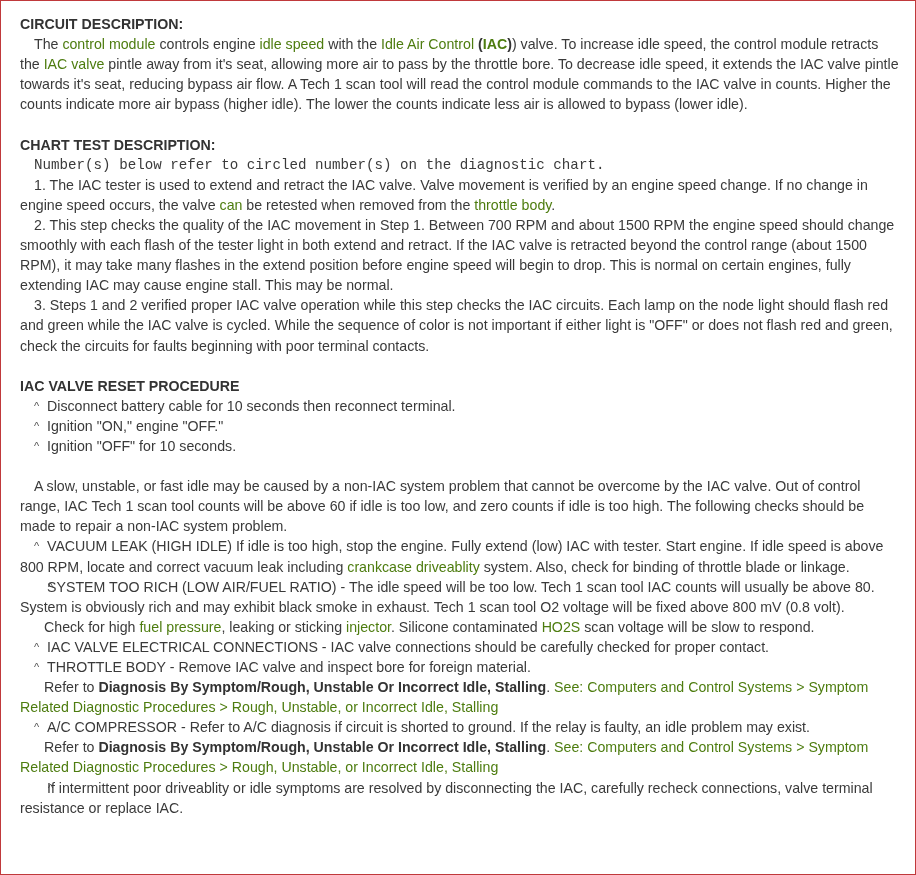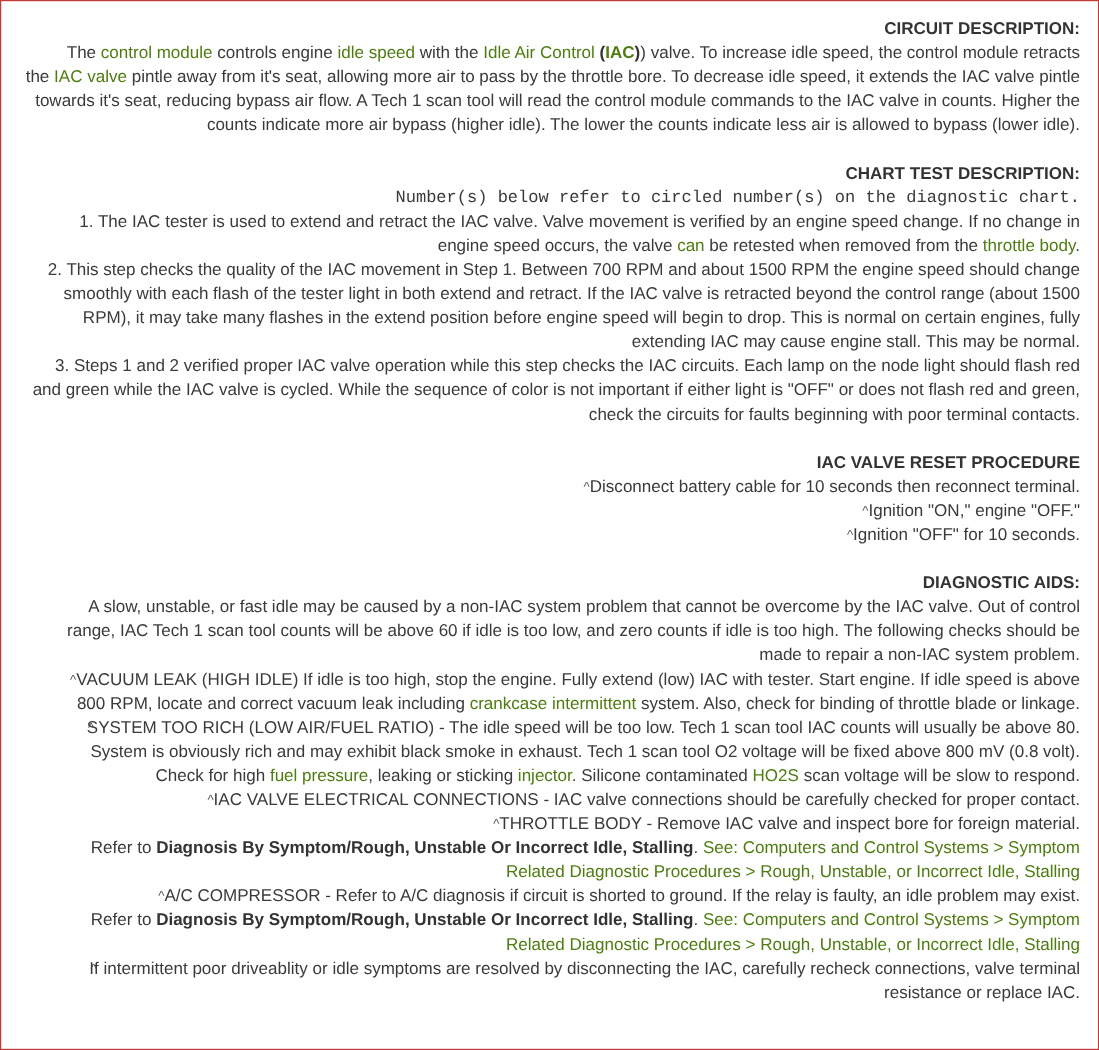--- a/index.html
+++ b/index.html
@@ -6,21 +6,21 @@
   body { width: 916px; height: 875px; overflow: hidden; }
   .frame {
     position: absolute; left: 0; top: 0;
     width: 914px; height: 873px;
     border: 1px solid #c0393b;
     background: #fff;
   }
   .content {
     position: absolute; left: 19px; top: 13px; width: 880px;
     font-family: "Liberation Sans", sans-serif;
-    font-size: 14.2px; line-height: 20.1px; color: #3a3a3a; text-align: right;
+    font-size: 14.2px; line-height: 20.1px; color: #3a3a3a;
   }
   .heading { font-weight: bold; color: #333; }
   .gap { height: 20.1px; }
   .p { margin: 0; }
   .ind { padding-left: 14px; }
   .ind2 { padding-left: 24px; }
   .bul { padding-left: 14px; }
   .caret { display: inline-block; width: 13px; font-size: 11px; color: #555; vertical-align: 1px; }
   a, .lnk { color: #4d7c0f; text-decoration: none; cursor: pointer; }
   b { color: #333; }
@@ -44,24 +44,23 @@
 
     <div class="gap"></div>
 
     <div class="heading">IAC VALVE RESET PROCEDURE</div>
     <p class="p bul"><span class="caret">^</span><span>Disconnect battery cable for 10 seconds then reconnect terminal.</span></p>
     <p class="p bul"><span class="caret">^</span><span>Ignition "ON," engine "OFF."</span></p>
     <p class="p bul"><span class="caret">^</span><span>Ignition "OFF" for 10 seconds.</span></p>
 
     <div class="gap"></div>
 
-    <div class="heading">DIAGNOSTIC AIDS:</div>
     <p class="p" style="text-indent:14px;">A slow, unstable, or fast idle may be caused by a non-IAC system problem that cannot be overcome by the IAC valve. Out of control range, IAC Tech 1 scan tool counts will be above 60 if idle is too low, and zero counts if idle is too high. The following checks should be made to repair a non-IAC system problem.</p>
 
-    <p class="p" style="text-indent:14px;"><span class="caret" style="text-indent:0;">^</span><span>VACUUM LEAK (HIGH IDLE) If idle is too high, stop the engine. Fully extend (low) IAC with tester. Start engine. If idle speed is above 800 RPM, locate and correct vacuum leak including </span><a>crankcase intermittent</a><span> system. Also, check for binding of throttle blade or linkage.</span></p>
+    <p class="p" style="text-indent:14px;"><span class="caret" style="text-indent:0;">^</span><span>VACUUM LEAK (HIGH IDLE) If idle is too high, stop the engine. Fully extend (low) IAC with tester. Start engine. If idle speed is above 800 RPM, locate and correct vacuum leak including </span><a>crankcase driveablity</a><span> system. Also, check for binding of throttle blade or linkage.</span></p>
 
     <p class="p" style="text-indent:14px;"><span class="caret">^</span><span>SYSTEM TOO RICH (LOW AIR/FUEL RATIO) - The idle speed will be too low. Tech 1 scan tool IAC counts will usually be above 80. System is obviously rich and may exhibit black smoke in exhaust. Tech 1 scan tool O2 voltage will be fixed above 800 mV (0.8 volt).</span></p>
 
     <p class="p ind2"><span>Check for high </span><a>fuel pressure</a><span>, leaking or sticking </span><a>injector</a><span>. Silicone contaminated </span><a>HO2S</a><span> scan voltage will be slow to respond.</span></p>
 
     <p class="p bul"><span class="caret">^</span><span>IAC VALVE ELECTRICAL CONNECTIONS - IAC valve connections should be carefully checked for proper contact.</span></p>
     <p class="p bul"><span class="caret">^</span><span>THROTTLE BODY - Remove IAC valve and inspect bore for foreign material.</span></p>
 
     <p class="p" style="text-indent:24px;"><span>Refer to </span><b>Diagnosis By Symptom/Rough, Unstable Or Incorrect Idle, Stalling</b><span>. </span><a>See: Computers and Control Systems &gt; Symptom Related Diagnostic Procedures &gt; Rough, Unstable, or Incorrect Idle, Stalling</a></p>
 

